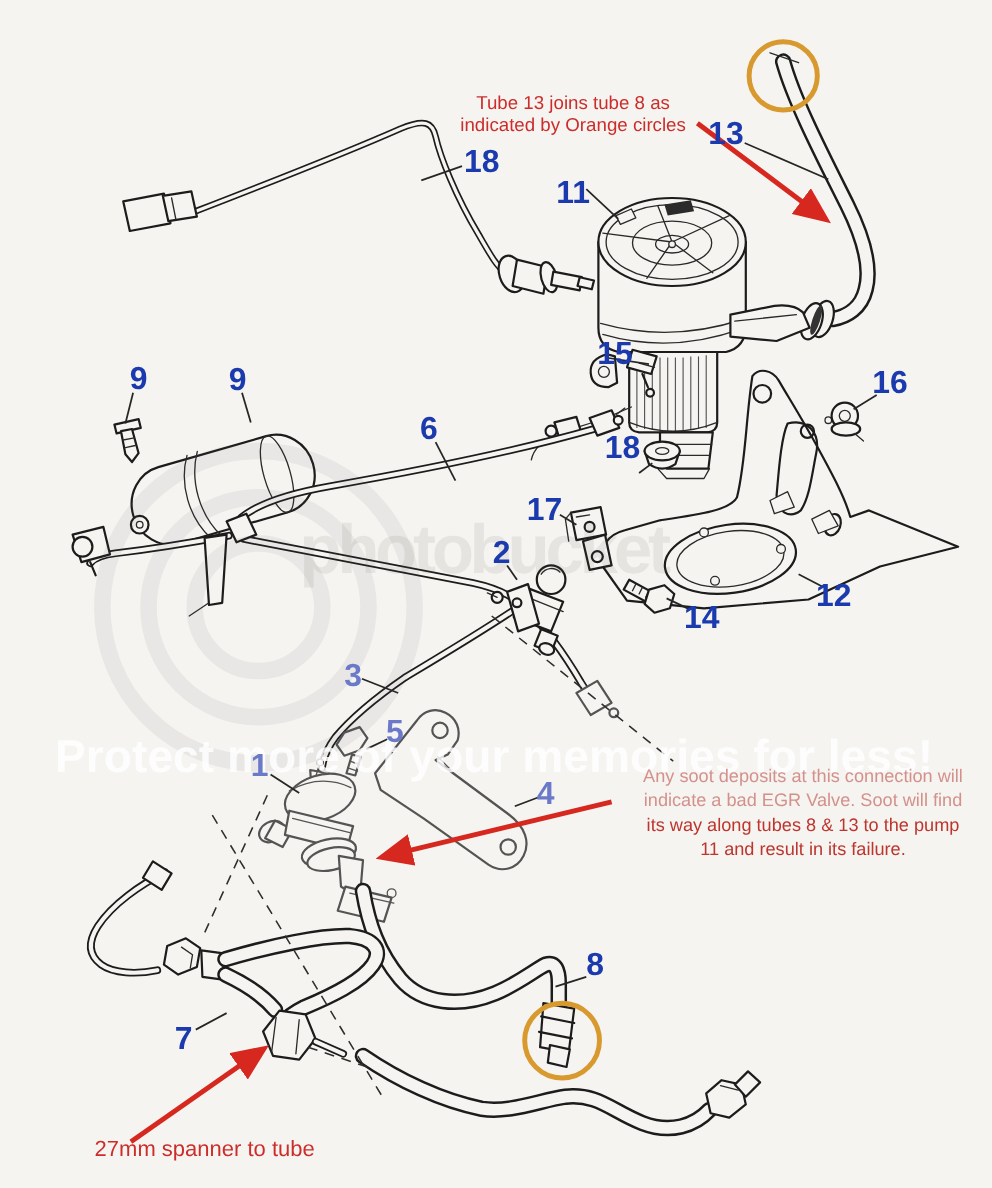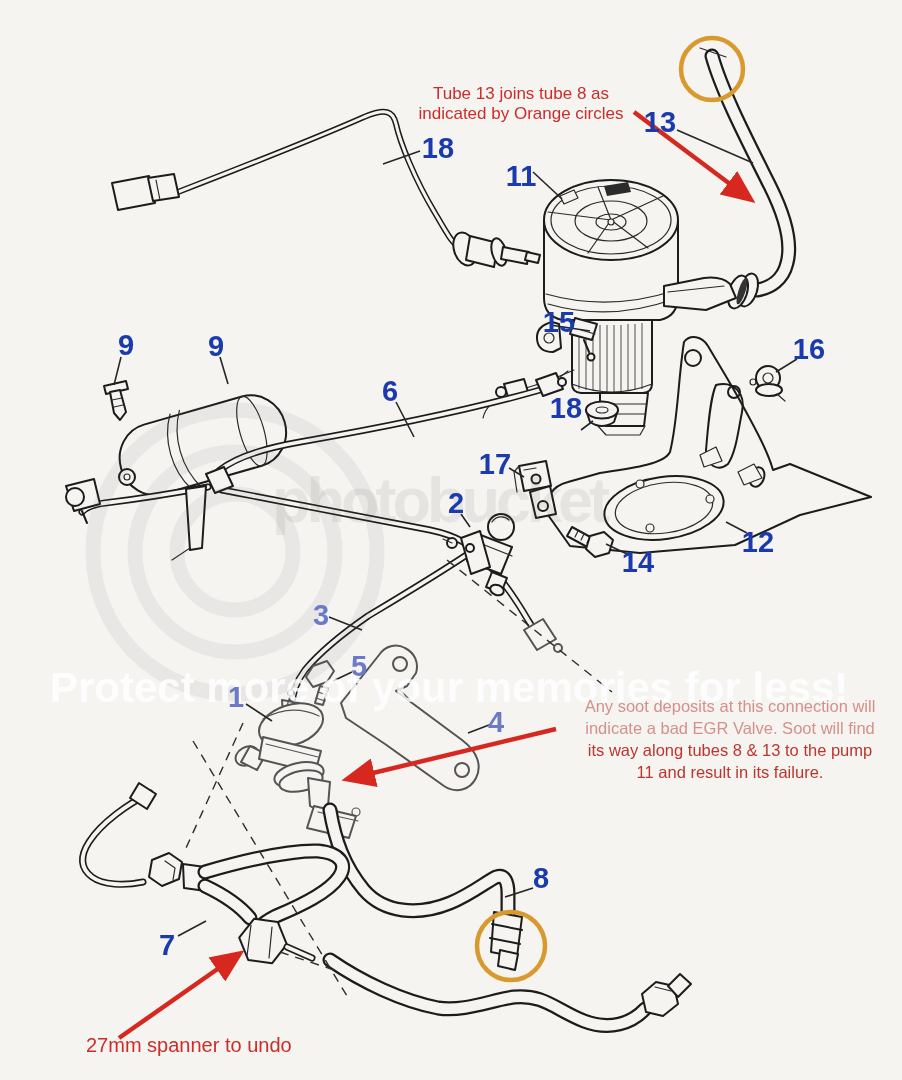--- a/index.html
+++ b/index.html
@@ -364,15 +364,15 @@
   <div class="note note-top">
     <span class="nline">Tube 13 joins tube 8 as</span>
     <span class="nline">indicated by Orange circles</span>
   </div>
   <div class="note note-egr">
     <span class="nline faded">Any soot deposits at this connection will</span>
     <span class="nline faded">indicate a bad EGR Valve. Soot will find</span>
     <span class="nline">its way along tubes 8 &amp; 13 to the pump</span>
     <span class="nline">11 and result in its failure.</span>
   </div>
-  <div class="note note-spanner">27mm spanner to undo</div>
+  <div class="note note-spanner">27mm spanner to tube</div>
 
 </div>
 
 </body></html>

